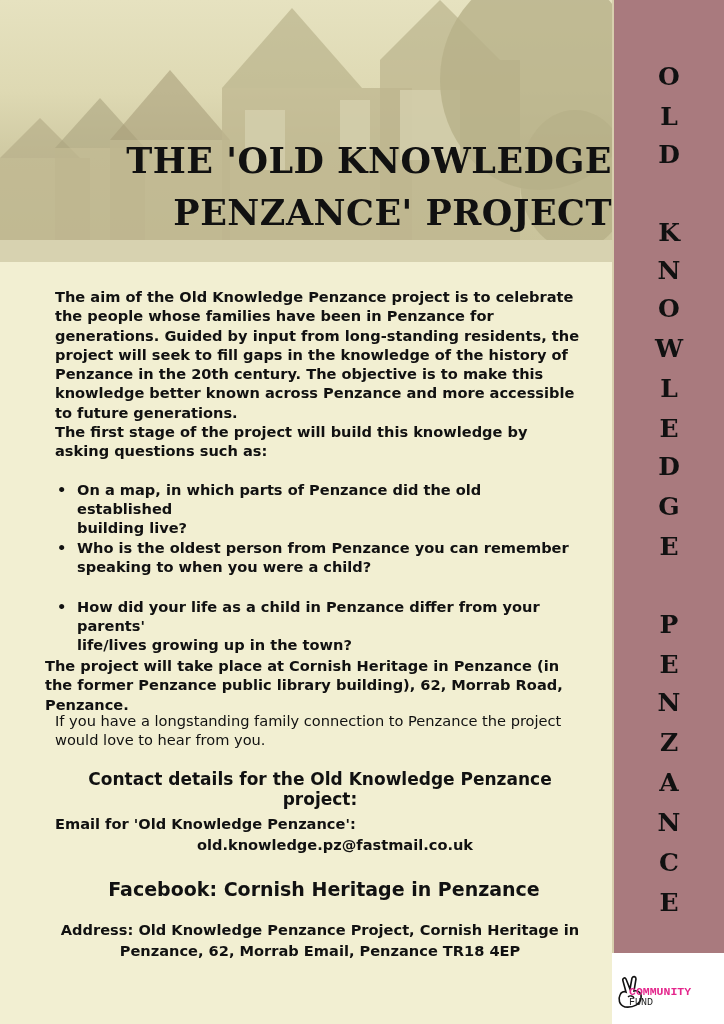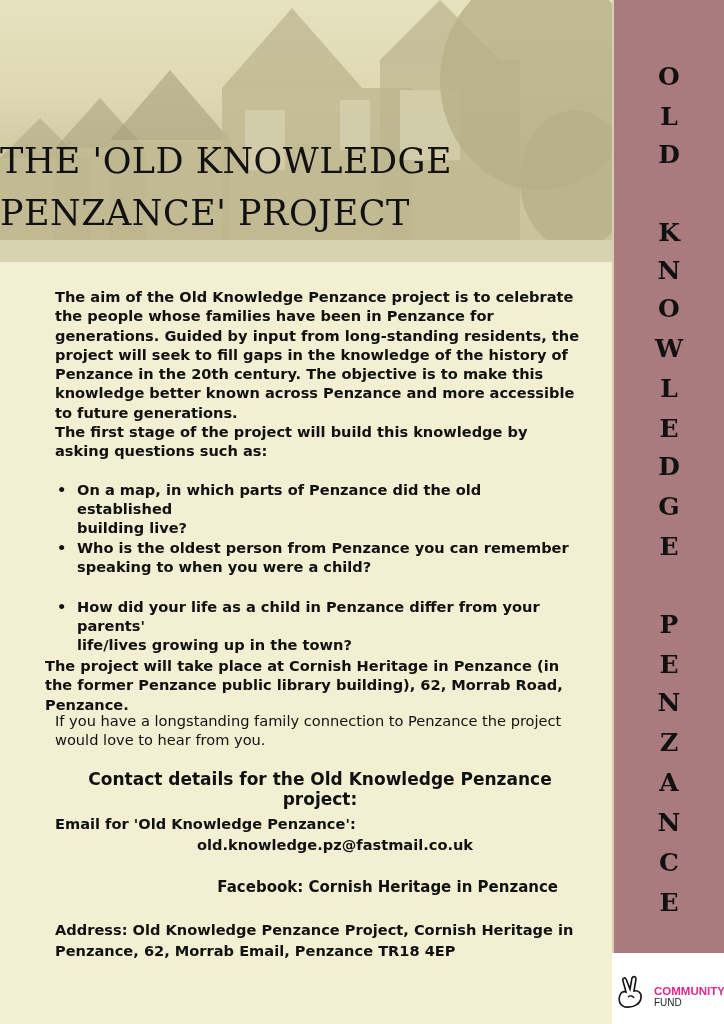--- a/index.html
+++ b/index.html
@@ -14,41 +14,41 @@
     background: linear-gradient(180deg, #e6e2c0 0%, #ded9b3 35%, #cfc9a2 60%, #c8c29a 100%);
     overflow: hidden;
   }
   .hero .bldg { position: absolute; background: #bdb68f; opacity: .75; }
   .hero .roof { position: absolute; width: 0; height: 0; border-style: solid; border-color: transparent; }
   .hero .tree { position: absolute; border-radius: 50%; background: #b6b088; opacity: .8; }
   .hero .win { position: absolute; background: #d4cfae; opacity: .8; }
   .hero .road { position: absolute; left: 0; right: 0; bottom: 0; height: 22px; background: #d7d2b0; }
   .hero-title {
     position: absolute; left: 0; width: 612px; top: 135px;
-    text-align: left;
-    font-family: "DejaVu Serif", serif; font-weight: normal;
+    text-align: right;
+    font-family: "DejaVu Serif", serif; font-weight: bold;
     font-size: 35px; line-height: 52px; color: #111; letter-spacing: .5px;
   }
   .para { margin: 0; }
   .bullets { list-style: none; padding: 0; margin: 0; position: absolute; left: 57px; width: 520px; }
   .bullets li { position: relative; padding-left: 20px; font-size: 14.6px; line-height: 19.2px; font-weight: bold; }
   .bullets li .dot { position: absolute; left: 0; top: 0; }
   .abs { position: absolute; }
   .sidebar {
     position: absolute; left: 612px; top: 0; width: 112px; height: 953px;
     background: #a97a7e;
     border-left: 2px solid #d8cfae;
     box-sizing: border-box;
   }
   .side-letter {
     position: absolute; left: 0; width: 110px; text-align: center;
     font-family: "DejaVu Serif", serif; font-weight: bold; font-size: 25px; color: #111;
   }
   .logo-area { position: absolute; left: 612px; top: 953px; width: 112px; height: 71px; background: #fff; }
-  .logo-text { position: absolute; left: 42px; top: 33px; font-family: Liberation Sans, sans-serif; font-weight: bold; line-height: 11px; }
+  .logo-text { position: absolute; left: 17px; top: 33px; font-family: Liberation Mono, monospace; font-weight: bold; line-height: 11px; }
   .logo-text .l1 { color: #e4268c; font-size: 11.5px; }
   .logo-text .l2 { color: #222; font-size: 10px; font-weight: normal; }
 </style>
 </head>
 <body>
 
 <div class="hero">
   <div>
     <div class="roof" style="left:0;top:118px;border-width:0 40px 40px 40px;border-bottom-color:#b0a984;opacity:.6"></div>
     <div class="bldg" style="left:0;top:158px;width:90px;height:90px"></div>
@@ -101,23 +101,23 @@
 
 <p class="abs para" style="left:45px;top:656px;width:530px;font-size:14.6px;line-height:19.3px;font-weight:bold">The project will take place at Cornish Heritage in Penzance (in the former Penzance public library building), 62, Morrab Road, Penzance.</p>
 
 <p class="abs para" style="left:55px;top:711px;width:530px;font-size:14.6px;line-height:19.3px;font-weight:normal">If you have a longstanding family connection to Penzance the project would love to hear from you.</p>
 
 <div class="abs" style="left:55px;top:769px;width:530px;text-align:center;font-size:17px;font-weight:bold">Contact details for the Old Knowledge Penzance project:</div>
 
 <div class="abs" style="left:55px;top:815px;width:500px;font-size:14.6px;font-weight:bold">Email for 'Old Knowledge Penzance':</div>
 <div class="abs" style="left:55px;top:836px;width:500px;text-align:center;font-size:14.6px;font-weight:bold;padding-left:60px;box-sizing:border-box">old.knowledge.pz@fastmail.co.uk</div>
 
-<div class="abs" style="left:48px;top:878px;width:530px;text-align:right;font-size:15px;font-weight:bold;padding-right:20px;box-sizing:border-box">Facebook: Cornish Heritage in Penzance</div>
+<div class="abs" style="left:69px;top:878px;width:530px;text-align:center;font-size:19px;font-weight:bold;padding-right:20px;box-sizing:border-box">Facebook: Cornish Heritage in Penzance</div>
 
-<div class="abs" style="left:55px;top:920px;width:530px;font-size:14.6px;line-height:20.5px;font-weight:bold">
+<div class="abs" style="left:55px;top:920px;width:530px;text-align:center;font-size:14.6px;line-height:20.5px;font-weight:bold">
   <div>Address: Old Knowledge Penzance Project, Cornish Heritage in</div>
   <div>Penzance, 62, Morrab Email, Penzance TR18 4EP</div>
 </div>
 
 <div class="sidebar" id="sidebar">
     <div class="side-letter" style="top: 62px;">O</div>
     <div class="side-letter" style="top: 102px;">L</div>
     <div class="side-letter" style="top: 140px;">D</div>
     <div class="side-letter" style="top: 218px;">K</div>
     <div class="side-letter" style="top: 256px;">N</div>

